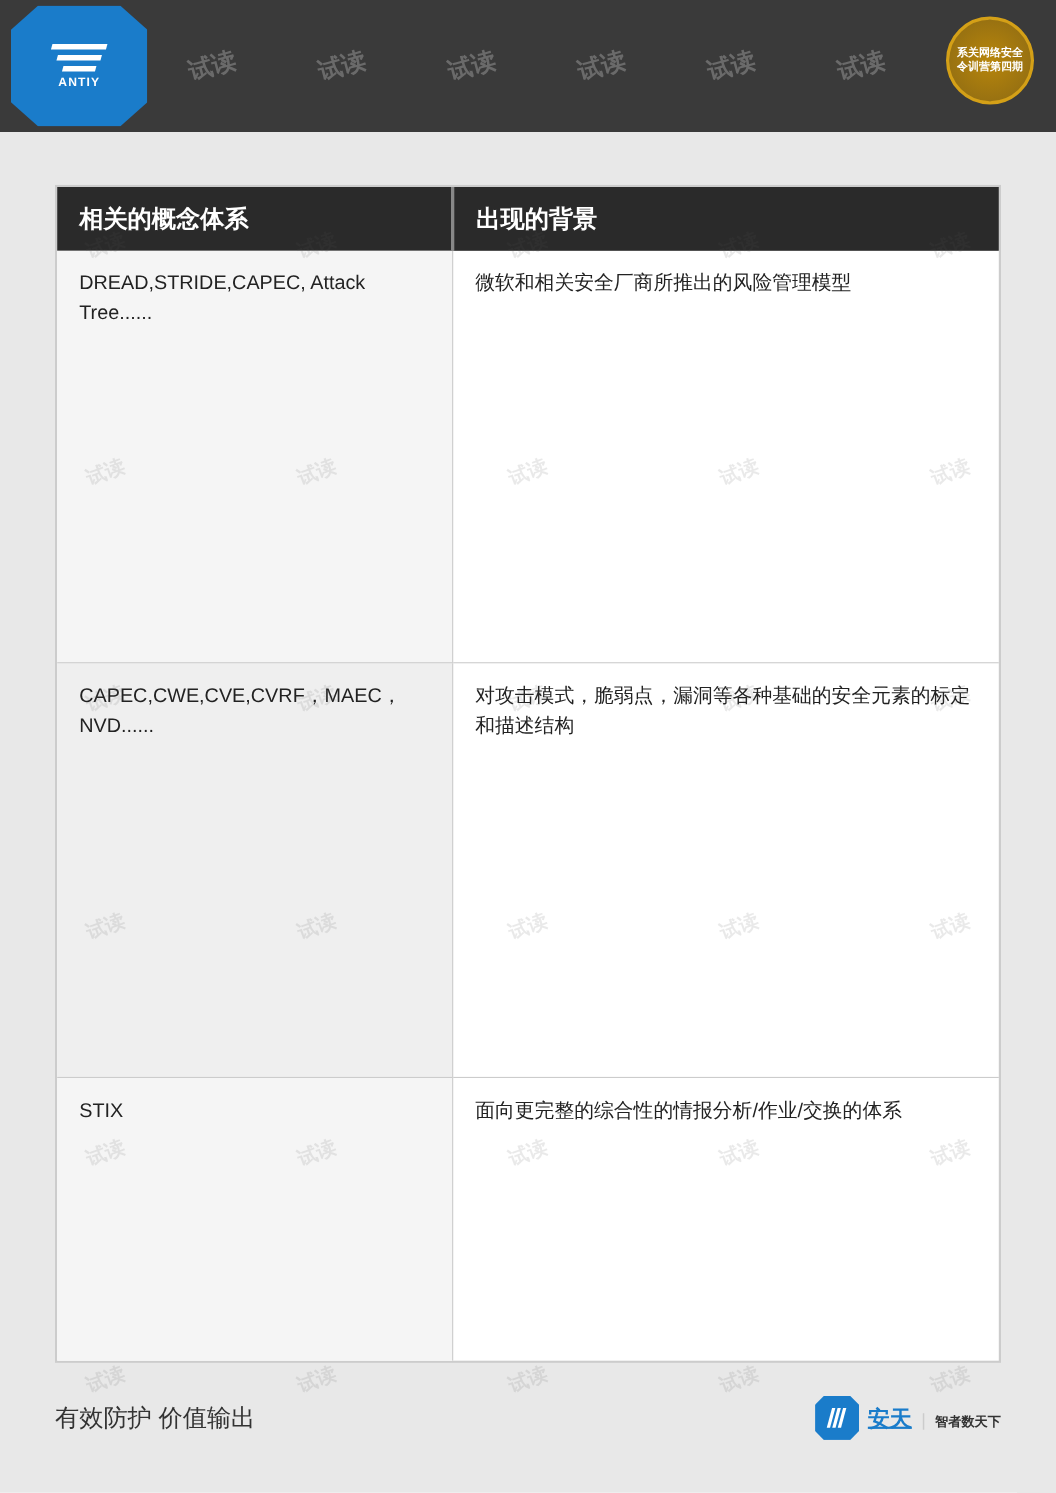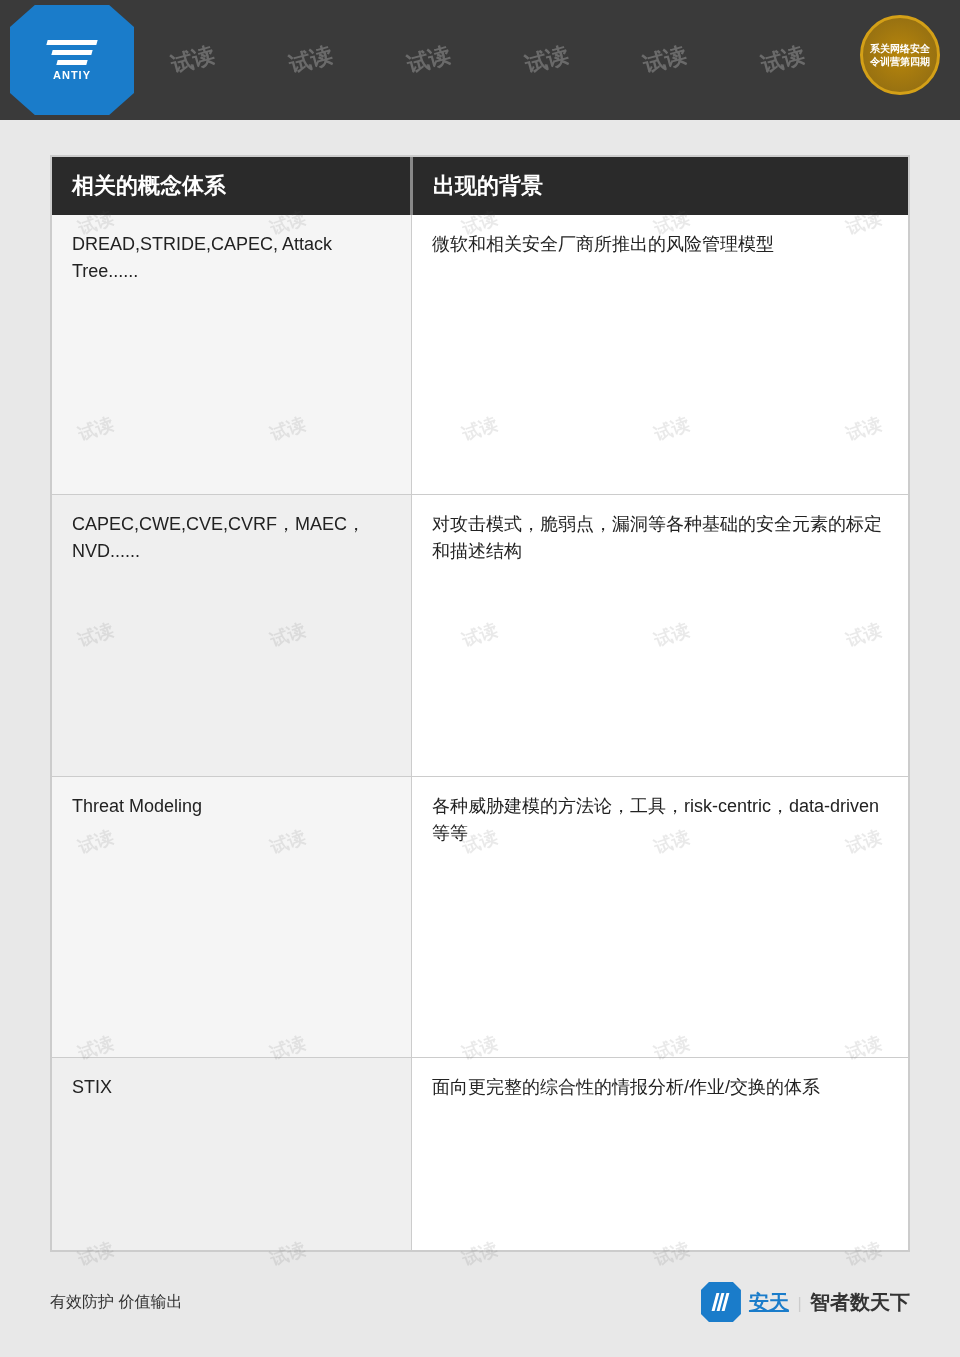--- a/index.html
+++ b/index.html
@@ -133,21 +133,21 @@
       font-size: 18px;
       font-weight: bold;
       transform: rotate(-20deg);
     }
 
     
     .main-content {
       background: #e8e8e8;
       width: 100%;
       height: calc(100% - 120px);
-      padding: 35px 50px;
+      padding: 48px 50px;
       display: flex;
       flex-direction: column;
       justify-content: center;
     }
 
     
     .table-wrapper {
       background: white;
       border: 2px solid #ccc;
       flex: 1;
@@ -208,21 +208,21 @@
 
     
     .footer {
       display: flex;
       align-items: center;
       justify-content: space-between;
       padding-top: 10px;
     }
 
     .footer-left {
-      font-size: 16px;
+      font-size: 22px;
       color: #333;
     }
 
     .footer-right {
       display: flex;
       align-items: center;
       gap: 8px;
     }
 
     .footer-logo {
@@ -332,41 +332,37 @@
       <tbody>
         <tr>
           <td>DREAD,STRIDE,CAPEC, Attack Tree......</td>
           <td>微软和相关安全厂商所推出的风险管理模型</td>
         </tr>
         <tr>
           <td>CAPEC,CWE,CVE,CVRF，MAEC，NVD......</td>
           <td>对攻击模式，脆弱点，漏洞等各种基础的安全元素的标定和描述结构</td>
         </tr>
         <tr>
-          <td>Threat Modeling</td>
-          <td>各种威胁建模的方法论，工具，risk-centric，data-driven等等</td>
-        </tr>
-        <tr>
           <td>STIX</td>
           <td>面向更完整的综合性的情报分析/作业/交换的体系</td>
         </tr>
       </tbody>
     </table>
   </div>
 
   <div class="footer">
     <div class="footer-left">有效防护 价值输出</div>
     <div class="footer-right">
       <div class="footer-logo">
         <div class="footer-logo-icon">
           <span class="footer-logo-stripe"></span>
           <span class="footer-logo-stripe"></span>
           <span class="footer-logo-stripe"></span>
         </div>
       </div>
       <div>
         <span style="font-size:20px; font-weight:bold; color:#1a7cca;text-decoration:underline;">安天</span>
         <span style="color:#ccc; margin: 0 4px;">|</span>
-        <span style="font-size:20px; font-weight:bold; color:#333;">智者数天下</span>
+        <span style="font-size:12px; font-weight:bold; color:#333;">智者数天下</span>
       </div>
     </div>
   </div>
 </div>
 
 </body></html>

